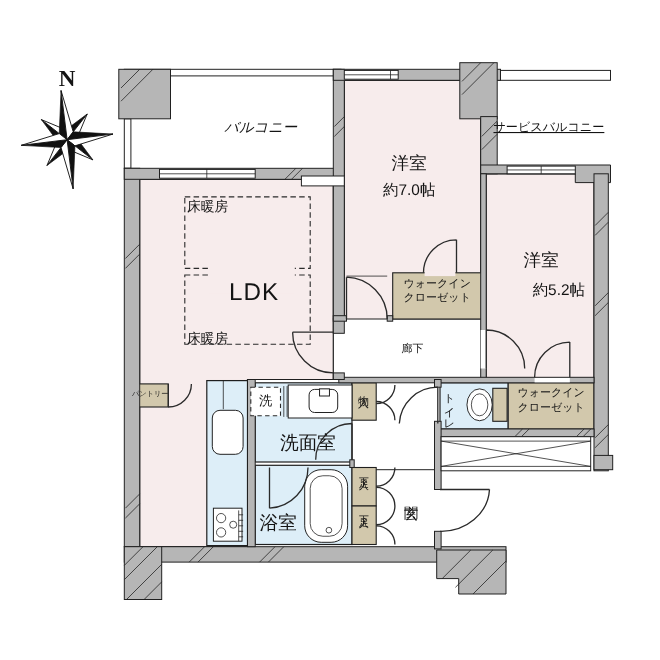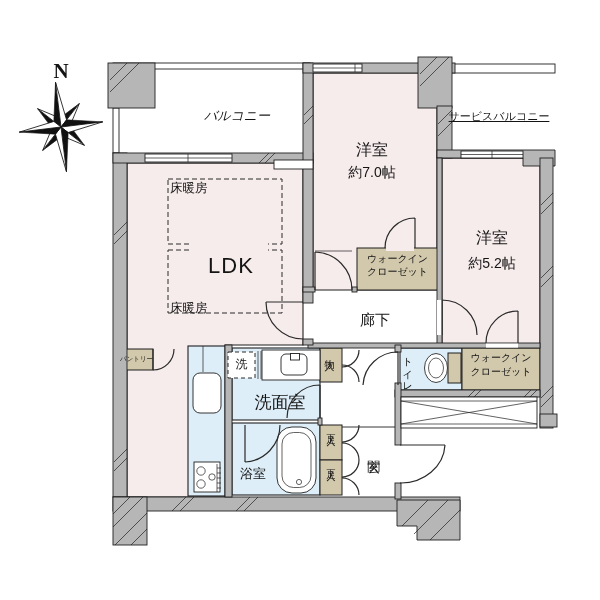--- a/index.html
+++ b/index.html
@@ -240,35 +240,35 @@
 
   <div class="lbl nletter c" style="left:46px;top:60px;width:30px;font-size:21px;">N</div>
 
   <div class="lbl c" style="left:175px;top:109px;width:124px;font-size:13px;font-style:italic;">バルコニー</div>
   <div class="lbl c" style="left:442px;top:110px;width:114px;font-size:11px;text-decoration:underline;">サービスバルコニー</div>
 
   <div class="lbl c" style="left:322px;top:141px;width:100px;font-size:16px;">洋室</div>
   <div class="lbl c" style="left:322px;top:165px;width:100px;font-size:14px;">約7.0帖</div>
 
   <div class="lbl c" style="left:442px;top:229px;width:100px;font-size:16px;">洋室</div>
-  <div class="lbl c" style="left:442px;top:256px;width:100px;font-size:14px;">約5.2帖</div>
+  <div class="lbl c" style="left:442px;top:256px;width:100px;font-size:14px;padding-left:16px;">約5.2帖</div>
 
   <div class="lbl c" style="left:181px;top:218px;width:100px;font-size:22px;letter-spacing:1px;margin-top:36px;">LDK</div>
 
   <div class="lbl" style="left:170px;top:182px;font-size:12.5px;">床暖房</div>
   <div class="lbl" style="left:170px;top:302px;font-size:12.5px;">床暖房</div>
 
   <div class="lbl c" style="left:357px;top:253px;width:81px;font-size:10px;">ウォークイン</div>
   <div class="lbl c" style="left:357px;top:266px;width:81px;font-size:10px;">クローゼット</div>
   <div class="lbl c" style="left:462px;top:352px;width:78px;font-size:10px;">ウォークイン</div>
   <div class="lbl c" style="left:462px;top:366px;width:78px;font-size:10px;">クローゼット</div>
 
-  <div class="lbl c" style="left:345px;top:312px;width:60px;font-size:15px;">廊下</div>
+  <div class="lbl c" style="left:345px;top:312px;width:60px;font-size:10px;">廊下</div>
   <div class="lbl c" style="left:249px;top:394px;width:62px;font-size:17px;">洗面室</div>
-  <div class="lbl c" style="left:230px;top:467px;width:46px;font-size:13px;">浴室</div>
+  <div class="lbl c" style="left:230px;top:467px;width:46px;font-size:17px;">浴室</div>
   <div class="lbl c" style="left:228px;top:358px;width:27px;font-size:12px;">洗</div>
 
   <div class="lbl vert" style="left:366px;top:449px;font-size:13px;">玄関</div>
   <div class="lbl vert" style="left:402px;top:350px;font-size:10px;">トイレ</div>
   <div class="lbl vert" style="left:324px;top:352px;font-size:10px;">物入</div>
   <div class="lbl vert" style="left:325px;top:427px;font-size:9px;">下足入</div>
   <div class="lbl vert" style="left:325px;top:462px;font-size:9px;">下足入</div>
   <div class="lbl c" style="left:120px;top:355px;width:32px;font-size:6.5px;">パントリー</div>
 
 </div>

